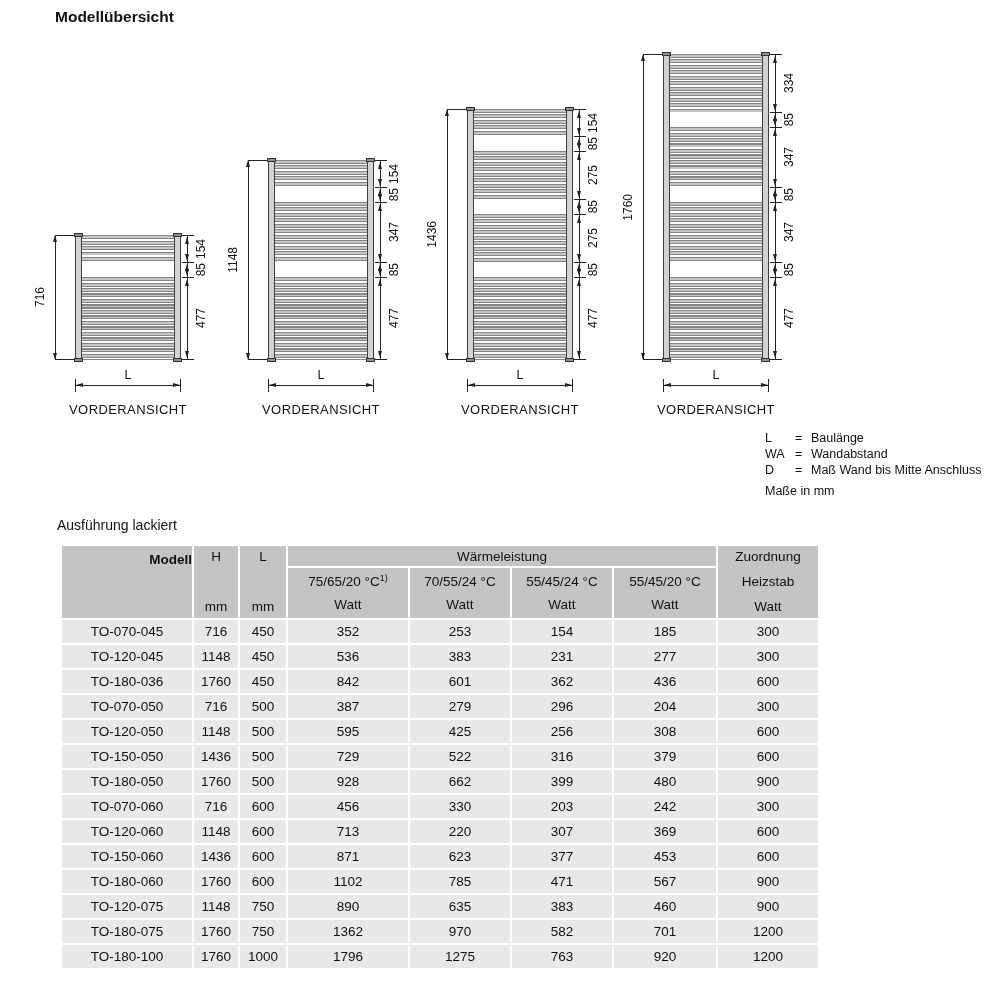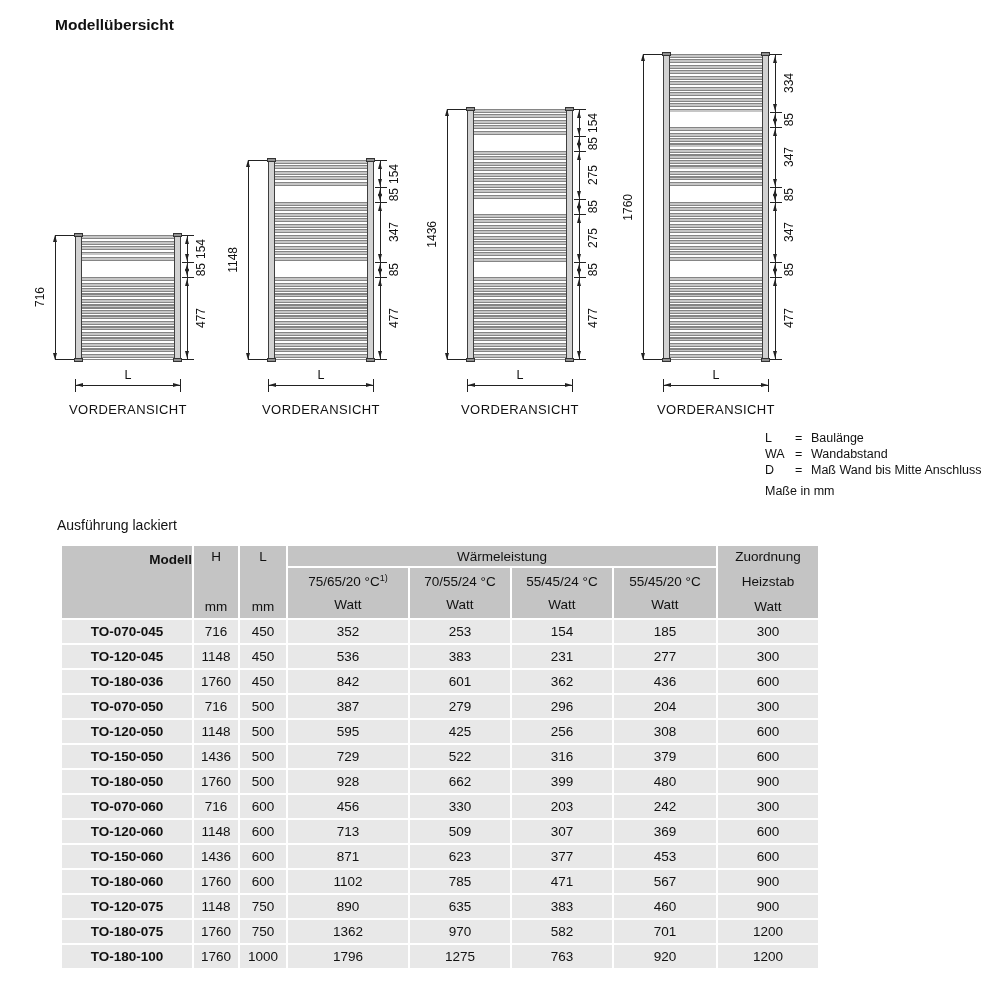--- a/index.html
+++ b/index.html
@@ -1,19 +1,19 @@
 <!DOCTYPE html>
 <html style="--header-bg: #c4c4c4; --row-bg: #e8e8e8;"><head>
 <meta charset="utf-8">
 <style>
   * { box-sizing: border-box; margin: 0; padding: 0; }
   html,body { width:1000px; height:1000px; background:#fff; font-family:"Liberation Sans", sans-serif; color:#111; }
   .page { position:relative; width:1000px; height:1000px; overflow:hidden; background:#fff; }
 
-  h1.title { position:absolute; left:55px; top:16px; font-size:15.5px; font-weight:bold; }
+  h1.title { position:absolute; left:55px; top:8px; font-size:15.5px; font-weight:bold; }
   h2.sectionhead { position:absolute; left:57px; top:481px; font-size:15.5px; font-weight:bold; }
   .subhead { position:absolute; left:57px; top:517px; font-size:14px; }
 
   
   .hl { position:absolute; height:1px; background:#222; }
   .vl { position:absolute; width:1px; background:#222; }
   .au,.ad,.al,.ar { position:absolute; width:0; height:0; }
   .au { border-left:2.5px solid transparent; border-right:2.5px solid transparent; border-bottom:7px solid #222; }
   .ad { border-left:2.5px solid transparent; border-right:2.5px solid transparent; border-top:7px solid #222; }
   .al { border-top:2.5px solid transparent; border-bottom:2.5px solid transparent; border-right:7px solid #222; }
@@ -63,21 +63,21 @@
   .lg-row { display:flex; line-height:16px; }
   .lg-k { width:30px; } .lg-eq { width:16px; }
   .lg-note { margin-top:5px; line-height:16px; }
 
   
   .spec-table-wrap { position:absolute; left:60px; top:544px; }
   table.spec { border-collapse:separate; border-spacing:2px; table-layout:fixed; font-size:13.5px; }
   table.spec th, table.spec td { overflow:hidden; }
   table.spec th { background:var(--header-bg,#c4c4c4); font-weight:normal; text-align:center; vertical-align:middle; }
   table.spec td { background:var(--row-bg,#e8e8e8); text-align:center; height:23px; }
-  td.model { font-weight:bold;margin-left:22px; }
+  td.model { font-weight:normal;margin-left:22px; }
   th.group { height:20px; }
   th.temps { height:50px; line-height:23px; }
   th.span3 { height:72px; }
   .vsplit { display:flex; flex-direction:column; justify-content:space-between; height:70px; padding:2px 0 3px 0; }
   .vsplit .mid { flex:0; }
   th .modell-top { display:block; padding-top:3px; font-weight:bold; align-self:flex-start; width:100%;text-align:right; }
   sup { font-size:9px; vertical-align:super; line-height:0; }
 </style>
 </head>
 <body>
@@ -556,21 +556,21 @@
             <td>330</td>
             <td>203</td>
             <td>242</td>
             <td>300</td>
           </tr>
           <tr>
             <td class="model">TO-120-060</td>
             <td>1148</td>
             <td>600</td>
             <td>713</td>
-            <td>509</td>
+            <td>220</td>
             <td>307</td>
             <td>369</td>
             <td>600</td>
           </tr>
           <tr>
             <td class="model">TO-150-060</td>
             <td>1436</td>
             <td>600</td>
             <td>871</td>
             <td>623</td>

